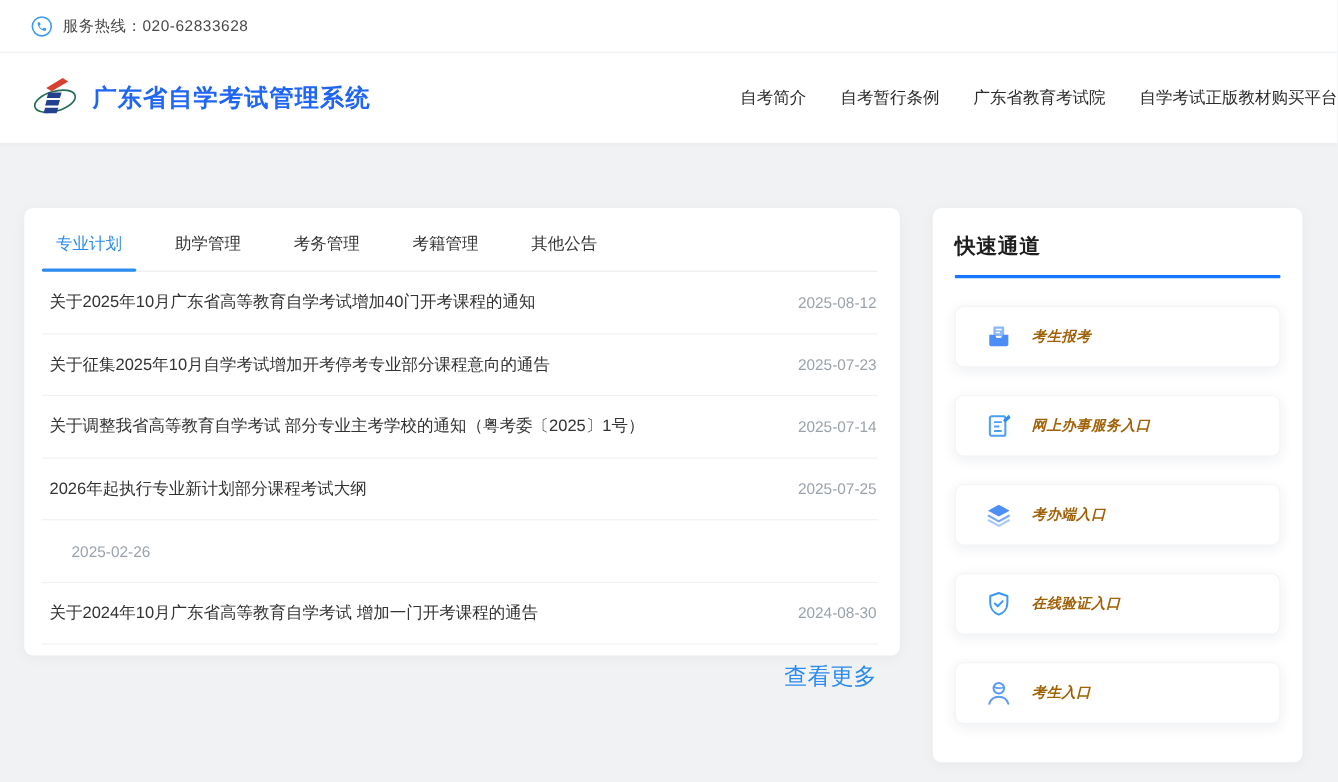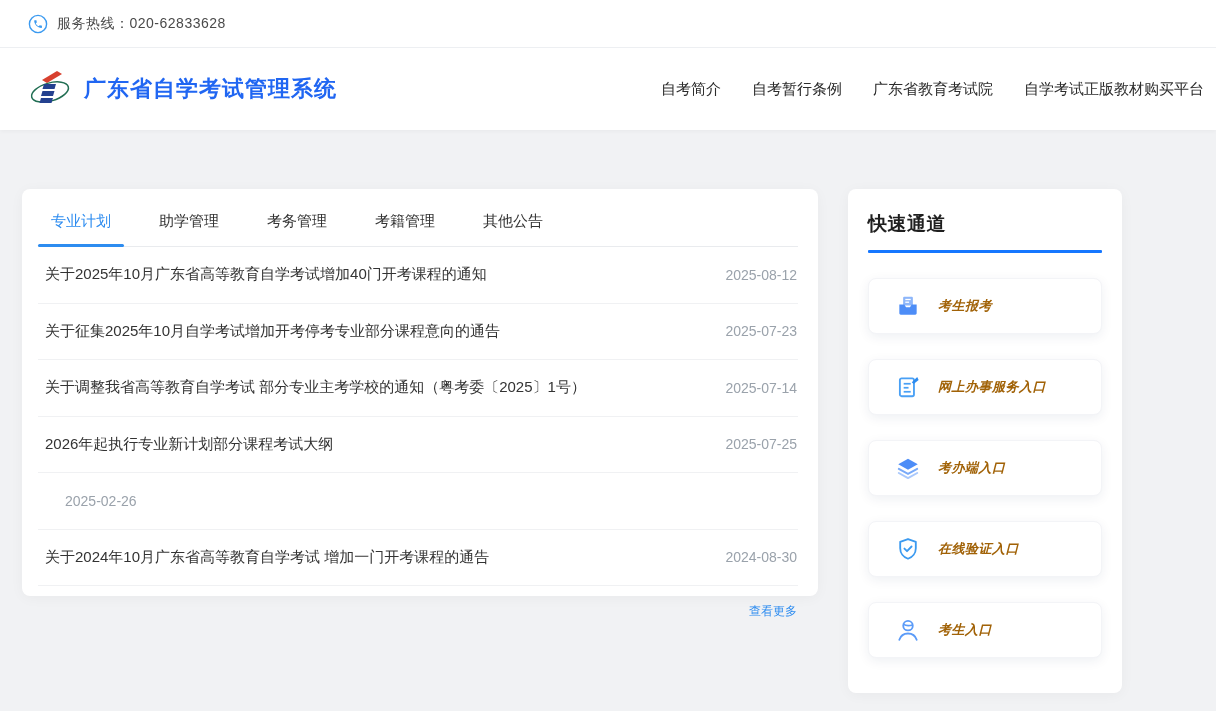--- a/index.html
+++ b/index.html
@@ -11,21 +11,21 @@
   }
   
   .topbar {
     height:48px; background:#ffffff; border-bottom:1px solid #edeff2;
     display:flex; align-items:center; padding:0 28px; gap:9px;
   }
   .topbar .hotline { font-size:14px; color:#4a4a4a; letter-spacing:.5px; }
   
   .header {
     height:82px; background:#ffffff; display:flex; align-items:center;
-    padding:0 12px 0 28px; box-shadow:0 2px 4px rgba(0,0,0,.03);
+    padding:0 0 0 28px; box-shadow:0 2px 4px rgba(0,0,0,.03);
     position:relative; z-index:2;
   }
   .site-title { font-size:22px; font-weight:bold; color:#2066f2; margin-left:12px; letter-spacing:1px; }
   .nav { margin-left:auto; display:flex; gap:31px; }
   .nav-link { font-size:15px; color:#2b2b2b; cursor:pointer; white-space:nowrap; }
   
   .page { padding-top:59px; display:flex; align-items:flex-start; }
   .news-card {
     width:796px; margin-left:22px; height:407px;
     background:#fff; border-radius:8px; box-shadow:0 2px 14px rgba(0,0,0,.04);
@@ -42,24 +42,24 @@
     background:#2d8cf0; border-radius:2px;
   }
   .news-list { }
   .news-row {
     display:flex; justify-content:space-between; align-items:center;
     height:56.5px; border-bottom:1px solid #f0f1f3; padding-left:7px; padding-right:1px;gap:33px;
   }
   .news-title { font-size:15px; color:#333; cursor:pointer; white-space:nowrap; overflow:hidden; }
   .news-date { font-size:14px; color:#9aa2ab; flex:none; margin-left:20px; }
   .more-row { text-align:right; padding:15px 1px 0 0; }
-  .more-link { font-size:12px; color:#2d8cf0; cursor:pointer;margin-left:45px; }
+  .more-link { font-size:21px; color:#2d8cf0; cursor:pointer;margin-left:45px; }
   
   .sidebar {
-    width:274px; margin-left:30px; height:504px;
+    width:336px; margin-left:30px; height:504px;
     background:#fff; border-radius:8px; box-shadow:0 2px 14px rgba(0,0,0,.04);
     padding:22px 20px 0;
   }
   .sidebar-title { font-size:19px; font-weight:bold; color:#1f1f1f; letter-spacing:.5px; }
   .sidebar-rule { height:3px; background:#1677ff; margin-top:13px; border-radius:1px; }
   .quick-item {
     height:56px; margin-top:25px; background:#fff;
     border:1px solid #f3f4f7; border-radius:8px;
     box-shadow:0 3px 12px rgba(20,45,90,.07);
     display:flex; align-items:center; padding-left:26px; cursor:pointer;

